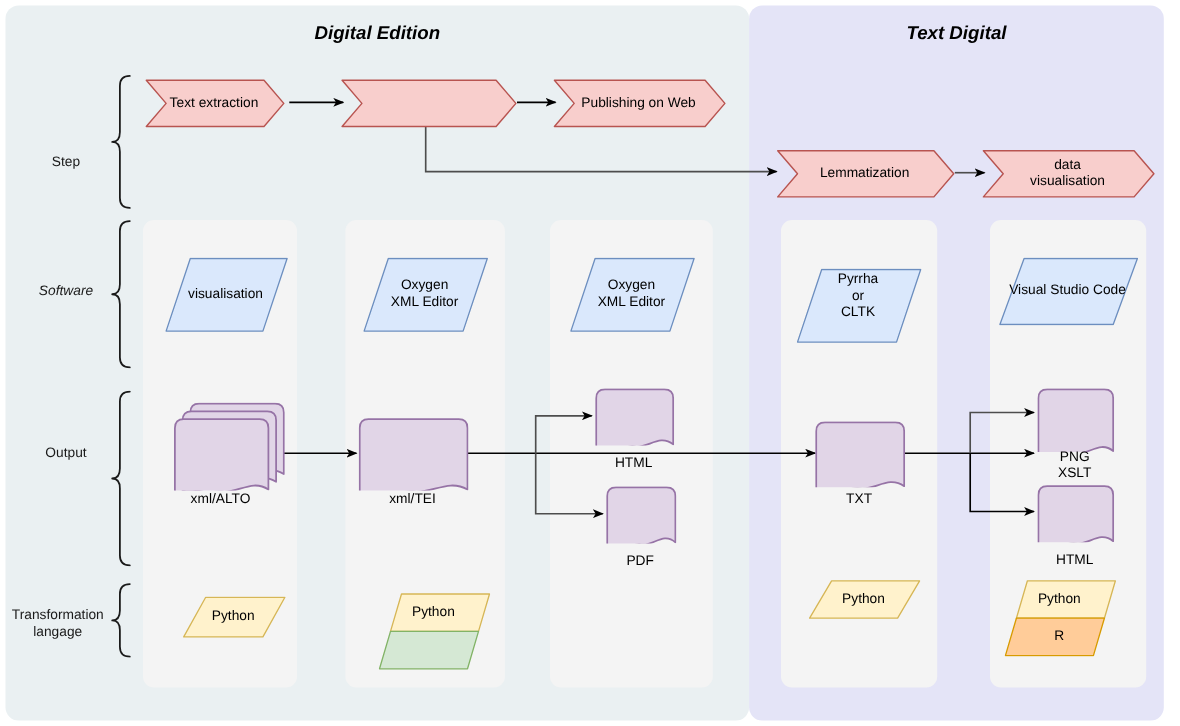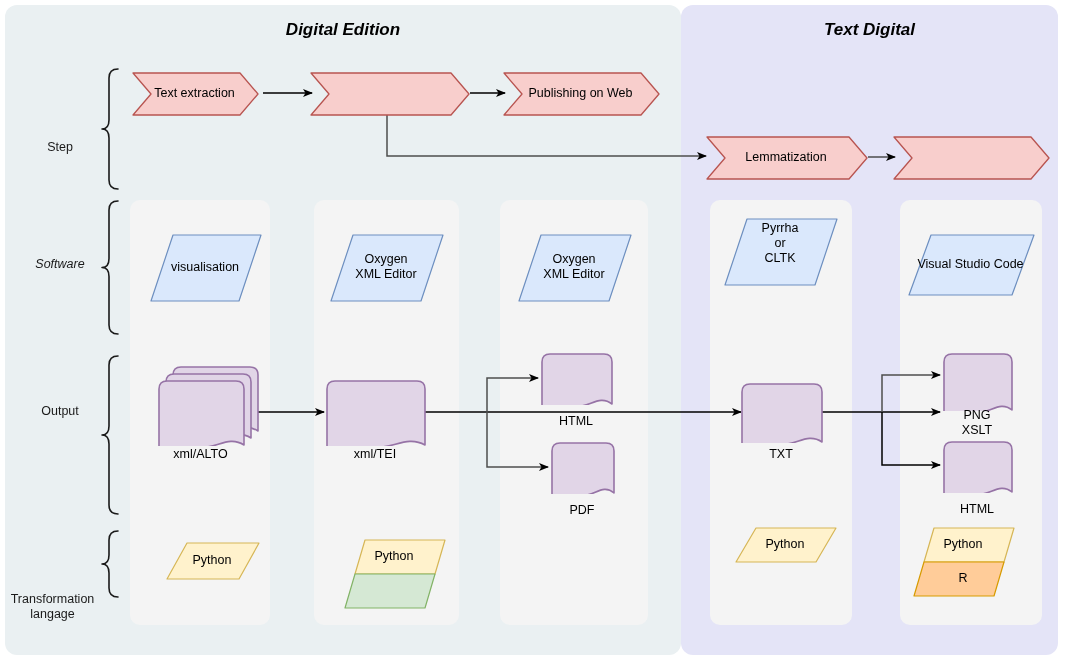--- a/index.html
+++ b/index.html
@@ -125,21 +125,21 @@
   <div id="rowlabels">
       <div class="rowlabel" style="left: 20px; top: 140px; width: 80px;">
         <div>Step</div>
       </div>
       <div class="rowlabel" style="left: 20px; top: 257px; width: 80px; font-style: italic;">
         <div>Software</div>
       </div>
       <div class="rowlabel" style="left: 20px; top: 404px; width: 80px;">
         <div>Output</div>
       </div>
-      <div class="rowlabel" style="left: 5px; top: 552px; width: 95px; margin-top: 40px;">
+      <div class="rowlabel" style="left: 5px; top: 552px; width: 95px;">
         <div>Transformation</div>
         <div>langage</div>
       </div>
     </div>
   <div id="braces">
       <div class="brace" style="left: 100px; top: 68px;">
         <svg width="22" height="122">
           <path d="M 18 1 q -9 0 -9 9 L 9 52 q 0 9 -7 9 q 7 0 7 9 L 9 112 q 0 9 9 9" fill="none" stroke="#1a1a1a" stroke-width="1.6" stroke-linecap="round" stroke-linejoin="round"></path>
         </svg>
       </div>
@@ -211,20 +211,24 @@
           <polygon points="0,0 142,0 160,21 142,42 0,42 18,21" fill="#f8cecc" stroke="#b85450" stroke-width="1.3" stroke-linejoin="round"></polygon>
         </svg>
         <div class="chev-label">
           <div>Lemmatization</div>
         </div>
       </div>
       <div class="chev" style="left: 893px; top: 136px; width: 155px; height: 42px;">
         <svg width="157" height="44" viewBox="-1 -1 157 44">
           <polygon points="0,0 137,0 155,21 137,42 0,42 18,21" fill="#f8cecc" stroke="#b85450" stroke-width="1.3" stroke-linejoin="round"></polygon>
         </svg>
+        <div class="chev-label">
+          <div>data</div>
+          <div>visualisation</div>
+        </div>
       </div>
     </div>
   <div id="software-layer">
       <div class="para" style="left: 150px; top: 234px; width: 110px; height: 66px;">
         <svg width="112" height="68" viewBox="-1 -1 112 68">
           <polygon points="22,0 110,0 88,66 0,66" fill="#dae8fc" stroke="#6c8ebf" stroke-width="1.2" stroke-linejoin="round"></polygon>
         </svg>
         <div class="para-label">
           <div>visualisation</div>
         </div>
@@ -240,21 +244,21 @@
       </div>
       <div class="para" style="left: 518px; top: 234px; width: 112px; height: 66px;">
         <svg width="114" height="68" viewBox="-1 -1 114 68">
           <polygon points="22,0 112,0 90,66 0,66" fill="#dae8fc" stroke="#6c8ebf" stroke-width="1.2" stroke-linejoin="round"></polygon>
         </svg>
         <div class="para-label">
           <div>Oxygen</div>
           <div>XML Editor</div>
         </div>
       </div>
-      <div class="para" style="left: 724px; top: 218px; width: 112px; height: 49px;">
+      <div class="para" style="left: 724px; top: 244px; width: 112px; height: 49px;">
         <svg width="114" height="68" viewBox="-1 -1 114 68">
           <polygon points="22,0 112,0 90,66 0,66" fill="#dae8fc" stroke="#6c8ebf" stroke-width="1.2" stroke-linejoin="round"></polygon>
         </svg>
         <div class="para-label">
           <div>Pyrrha</div>
           <div>or</div>
           <div>CLTK</div>
         </div>
       </div>
       <div class="para" style="left: 908px; top: 234px; width: 125px; height: 60px;">

